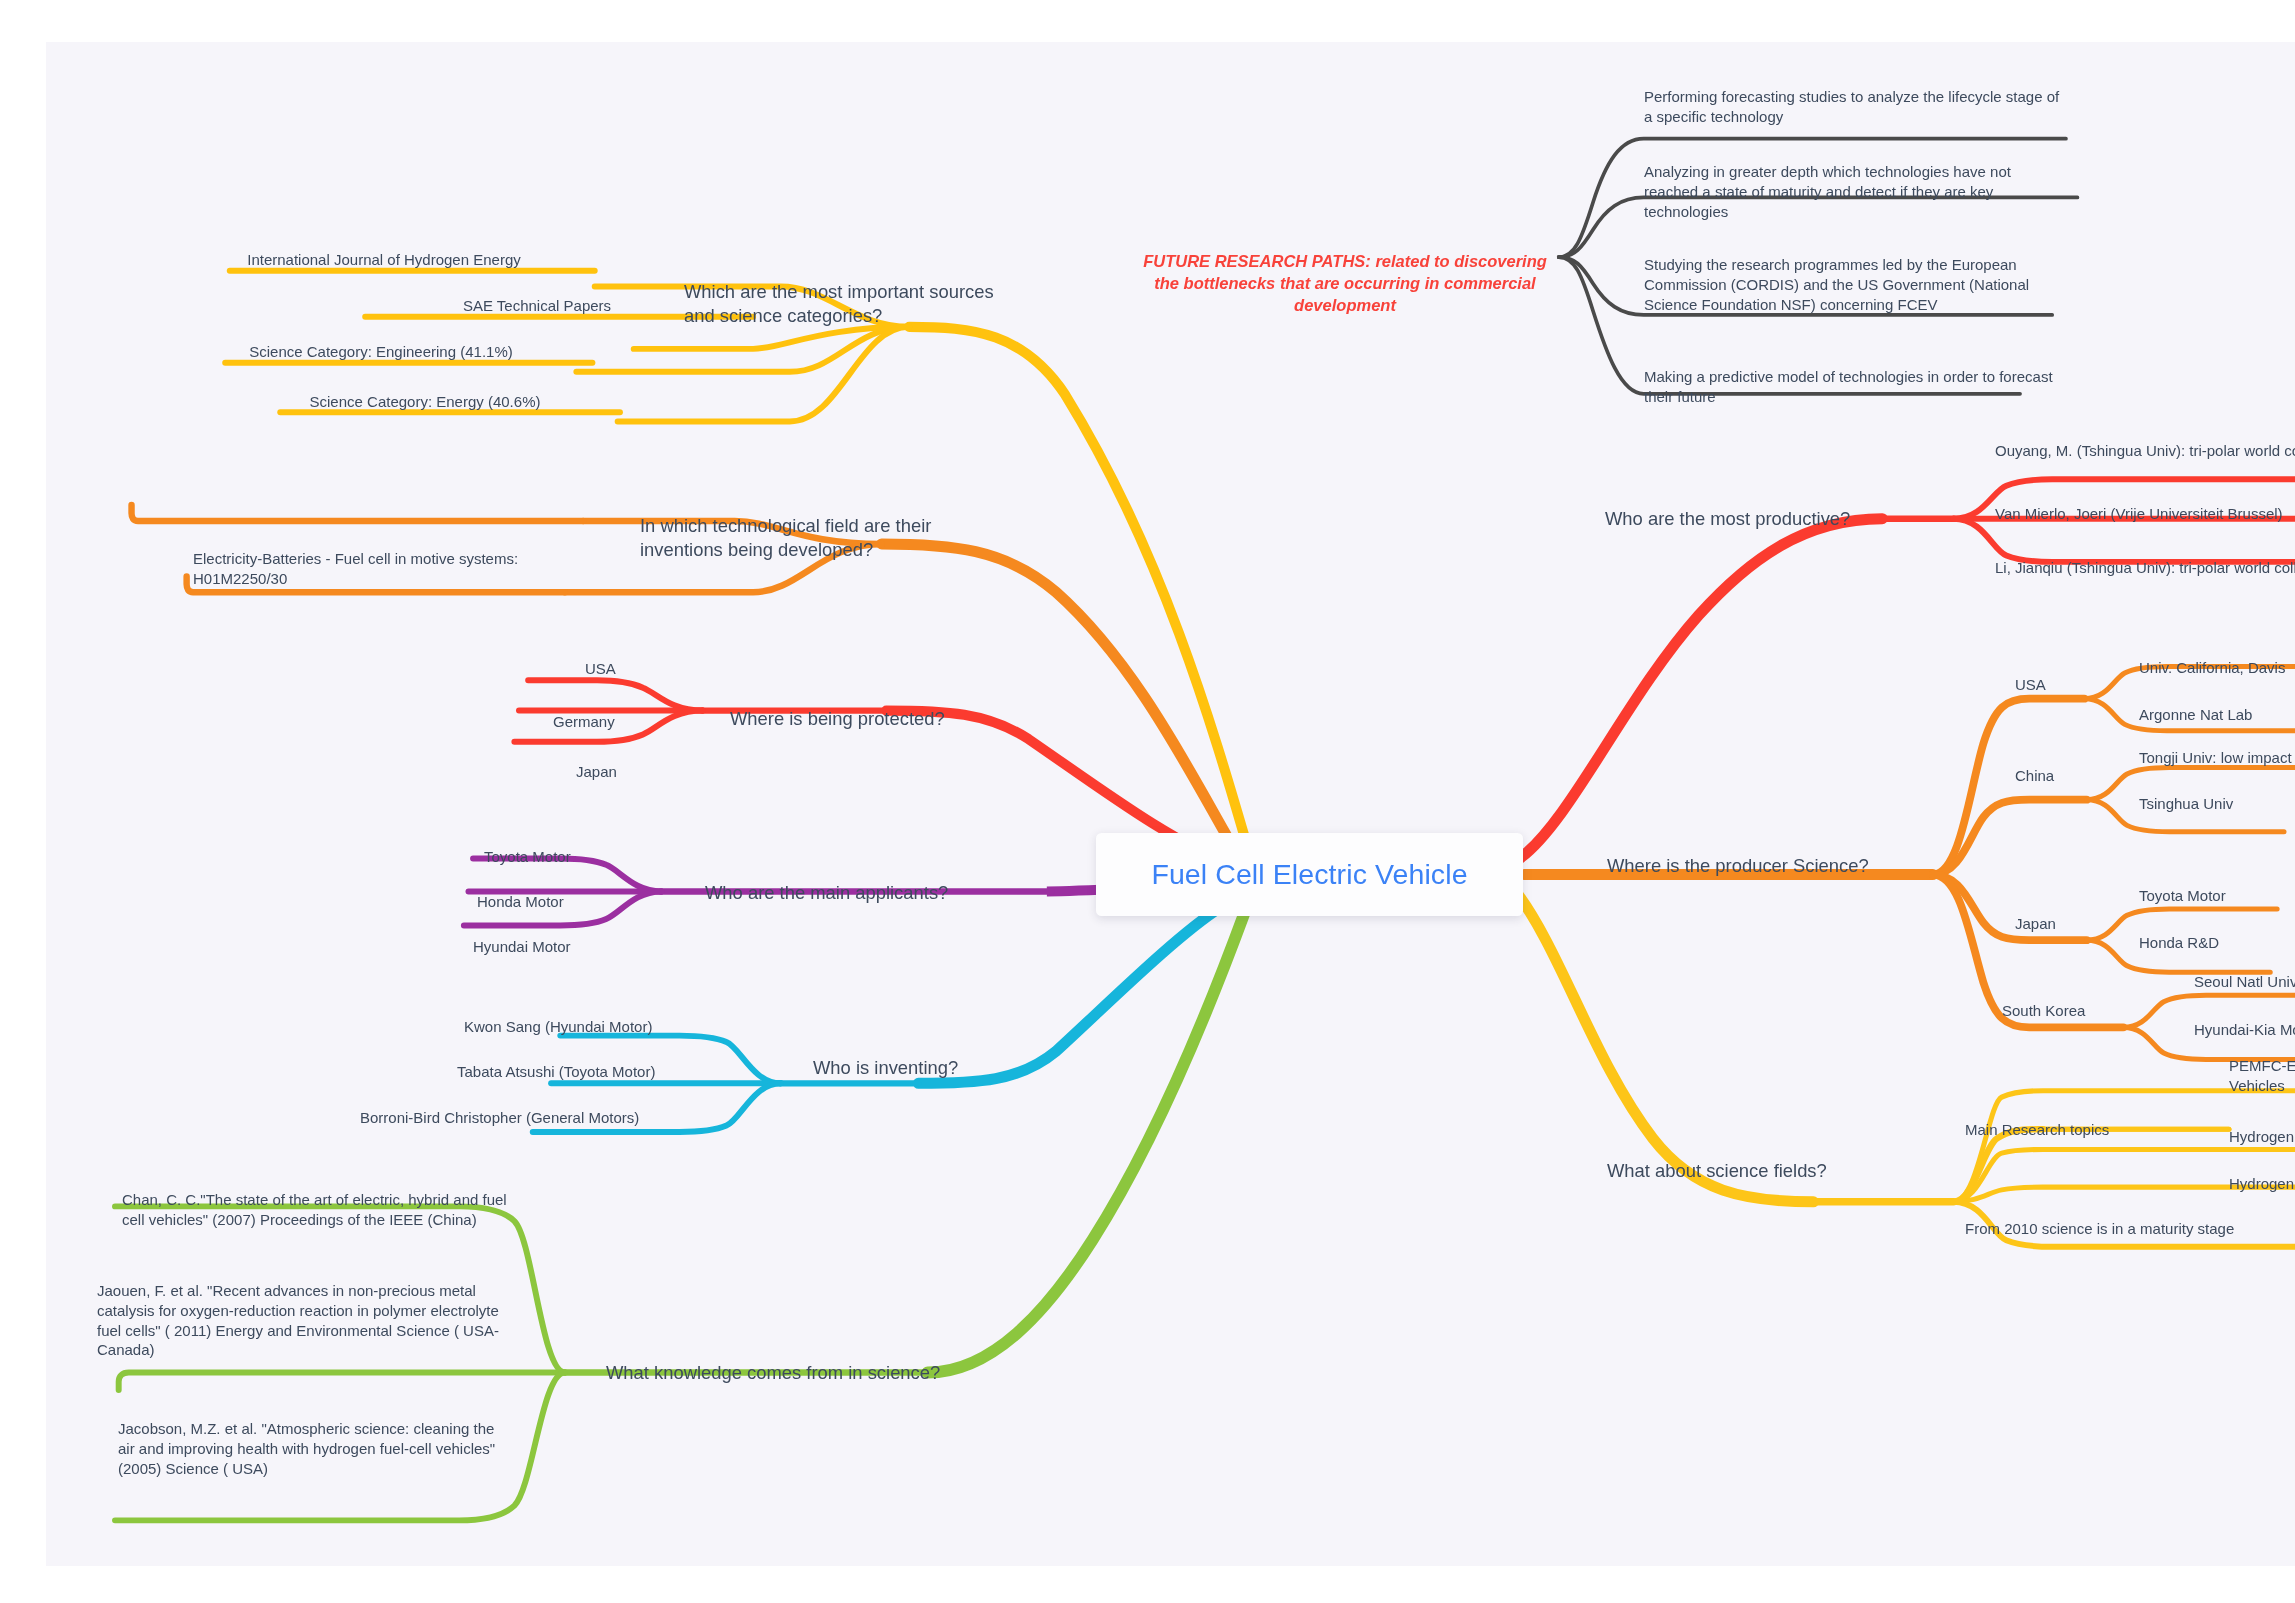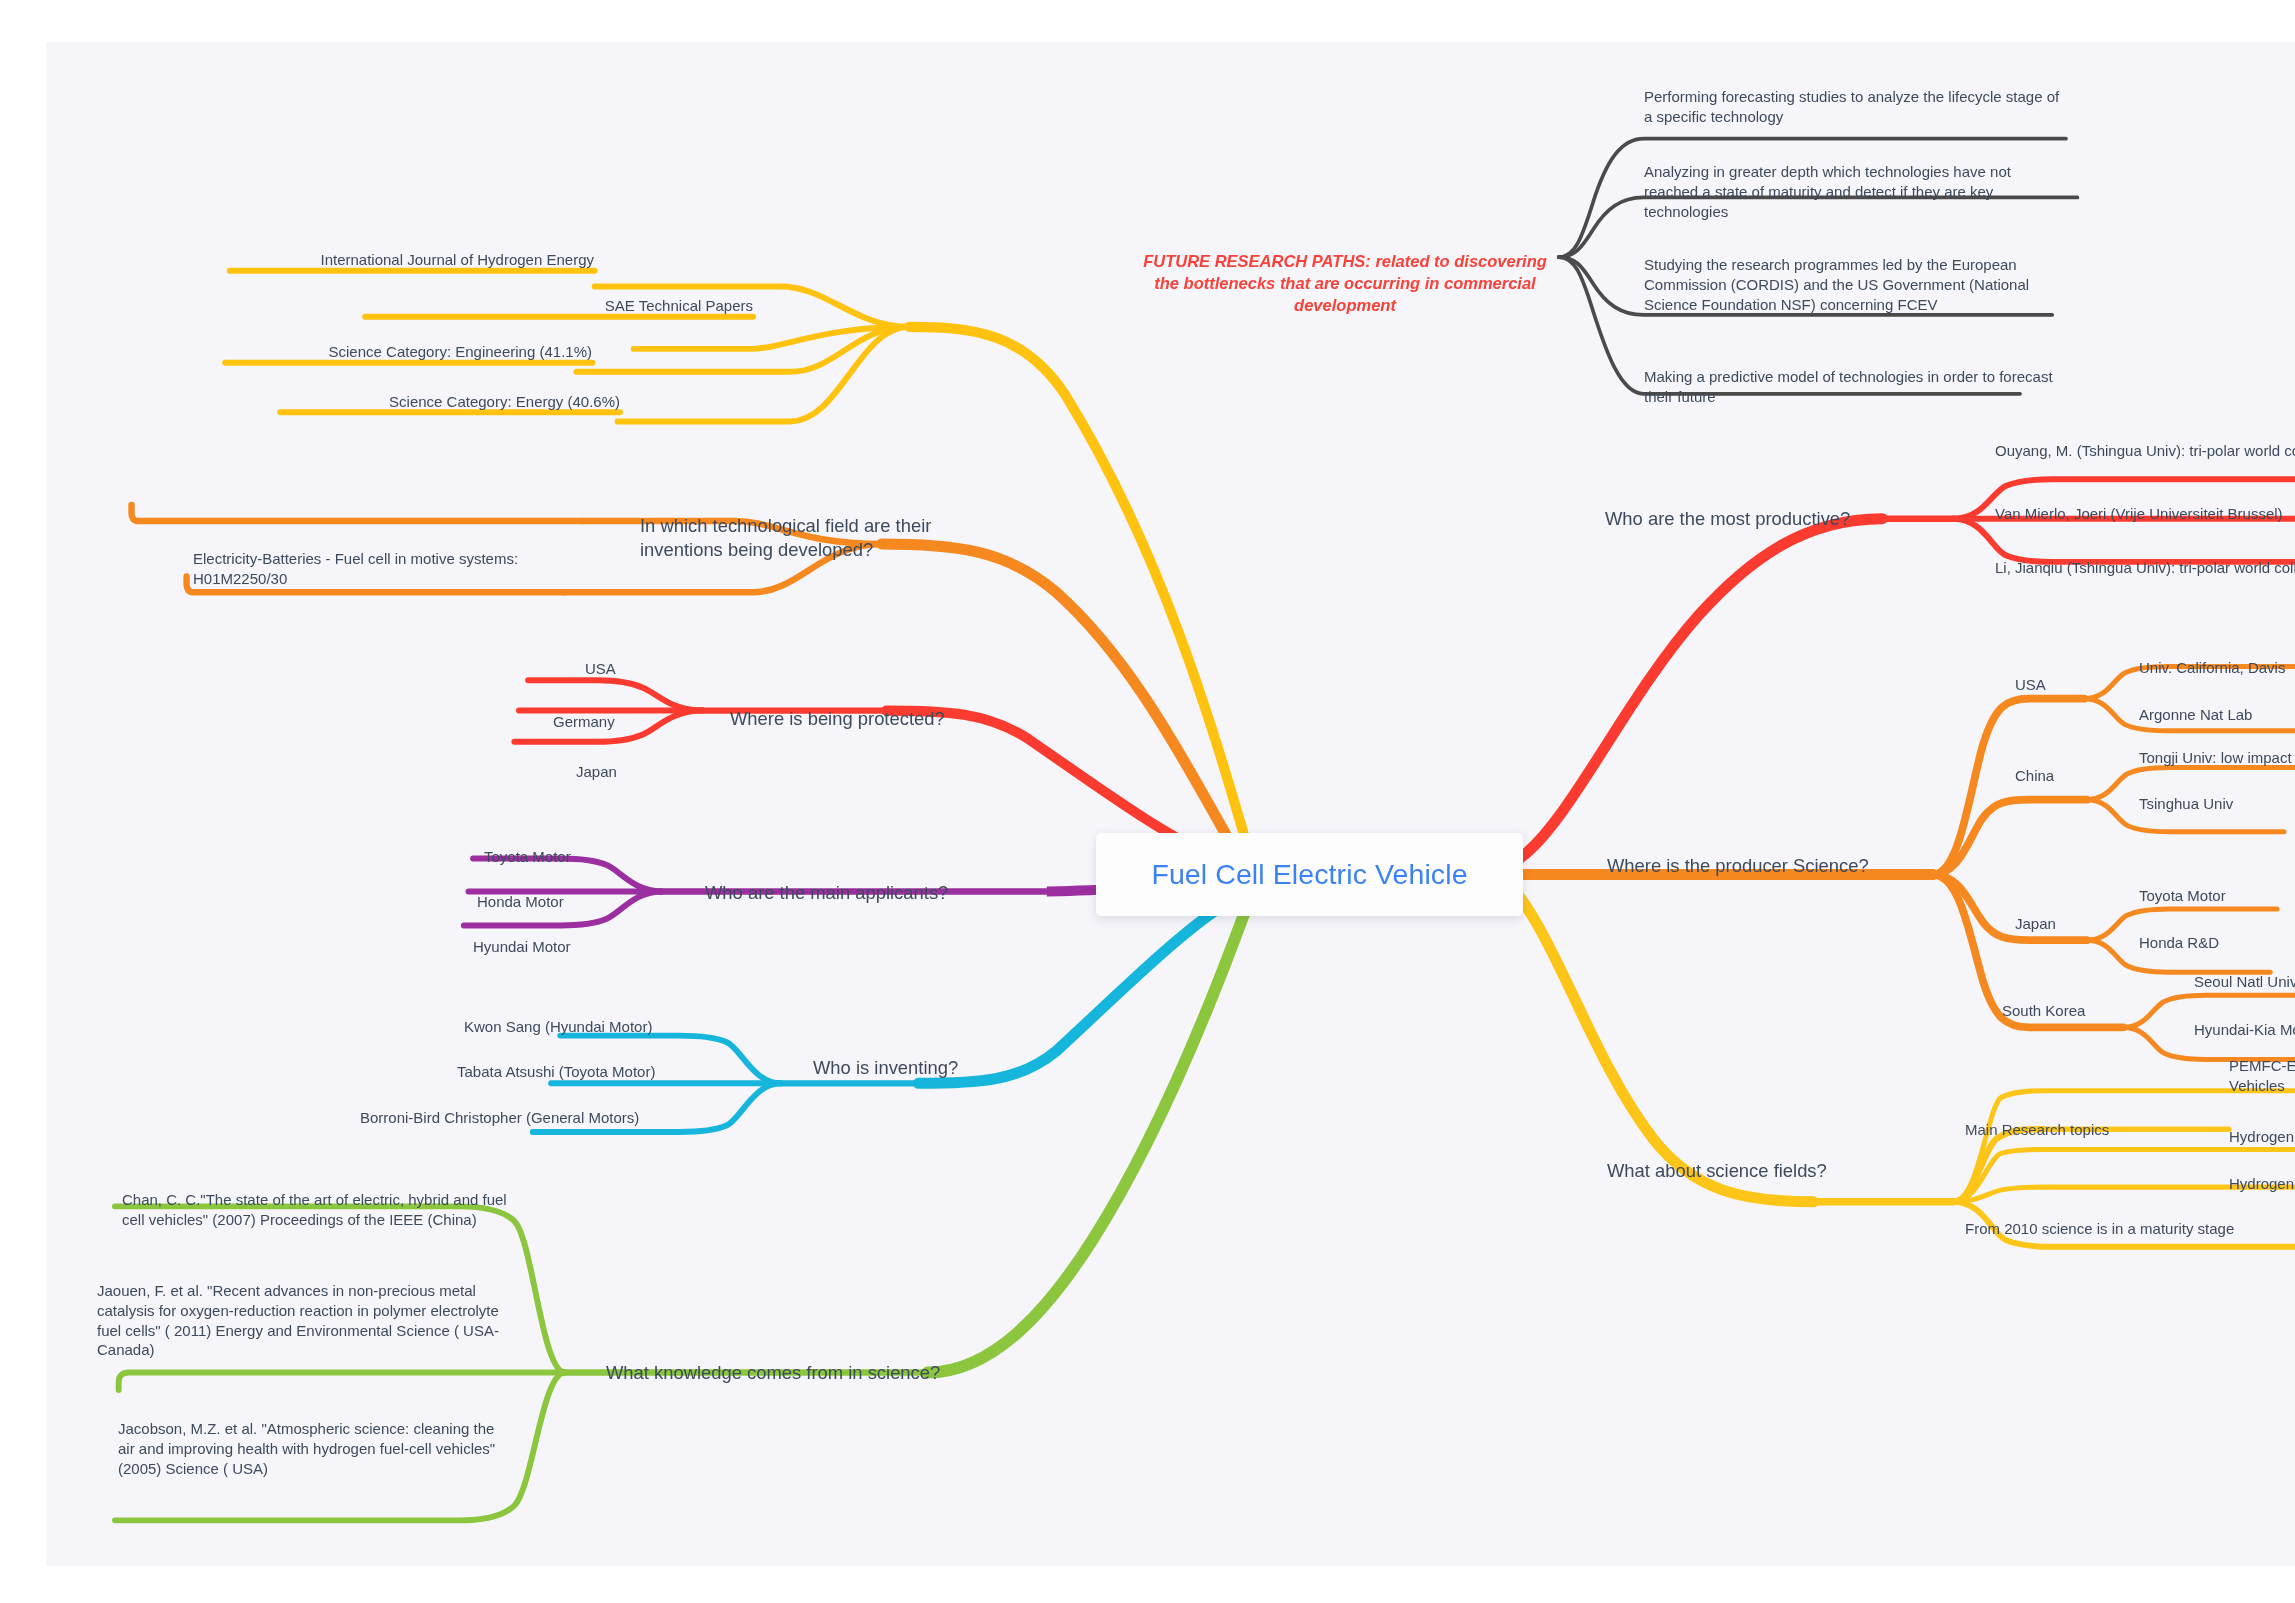--- a/index.html
+++ b/index.html
@@ -21,21 +21,21 @@
     position:absolute;left:0;top:0;
     width:2702px;height:1603px;
     pointer-events:none;
   }
   .node{
     position:absolute;
     color:#3c4a5e;
     line-height:1.32;
     white-space:pre-line;
   }
-  .node.rt{ text-align:right; }
+  .node.rt{ text-align:center; }
   .node.lt{ text-align:left; }
 
   
   #root-card{
     position:absolute;
     left:1096px; top:833px;
     width:427px; height:83px;
     background:#fdfdfe;
     border-radius:5.5px;
     box-shadow:0 2.8px 10px rgba(40,40,70,.13);
@@ -173,20 +173,21 @@
     <span class="label">Fuel Cell Electric Vehicle</span>
   </div>
 
   <div class="node frp" style="left:1143px;top:250px;width:404px;">FUTURE RESEARCH PATHS: related to discovering the bottlenecks that are occurring in commercial development</div>
 
   <div class="node lt leaf" style="left:1644px;top:162px;width:413px;">Analyzing in greater depth which technologies have not reached a state of maturity and detect if they are key technologies</div>
   <div class="node lt leaf" style="left:1644px;top:87px;width:422px;">Performing forecasting studies to analyze the lifecycle stage of a specific technology</div>
   <div class="node lt leaf" style="left:1644px;top:255px;width:413px;">Studying the research programmes led by the European Commission (CORDIS) and the US Government (National Science Foundation NSF) concerning FCEV</div>
   <div class="node lt leaf" style="left:1644px;top:367px;width:422px;">Making a predictive model of technologies in order to forecast their future</div>
 
+  <div class="node lt q" style="left:684px;top:280px;width:317px;">Which are the most important sources and science categories?</div>
   <div class="node rt leaf" style="left:174px;top:250px;width:420px;">International Journal of Hydrogen Energy</div>
   <div class="node rt leaf" style="left:321px;top:296px;width:432px;">SAE Technical Papers</div>
   <div class="node rt leaf" style="left:170px;top:342px;width:422px;">Science Category: Engineering (41.1%)</div>
   <div class="node rt leaf" style="left:230px;top:392px;width:390px;">Science Category: Energy (40.6%)</div>
 
   <div class="node lt q" style="left:640px;top:514px;width:321px;">In which technological field are their inventions being developed?</div>
   <div class="node lt leaf" style="left:193px;top:549px;width:363px;">Electricity-Batteries - Fuel cell in motive systems: H01M2250/30</div>
 
   <div class="node lt q" style="left:730px;top:707px;width:275px;">Where is being protected?</div>
   <div class="node lt leaf" style="left:585px;top:659px;width:138px;">USA</div>

